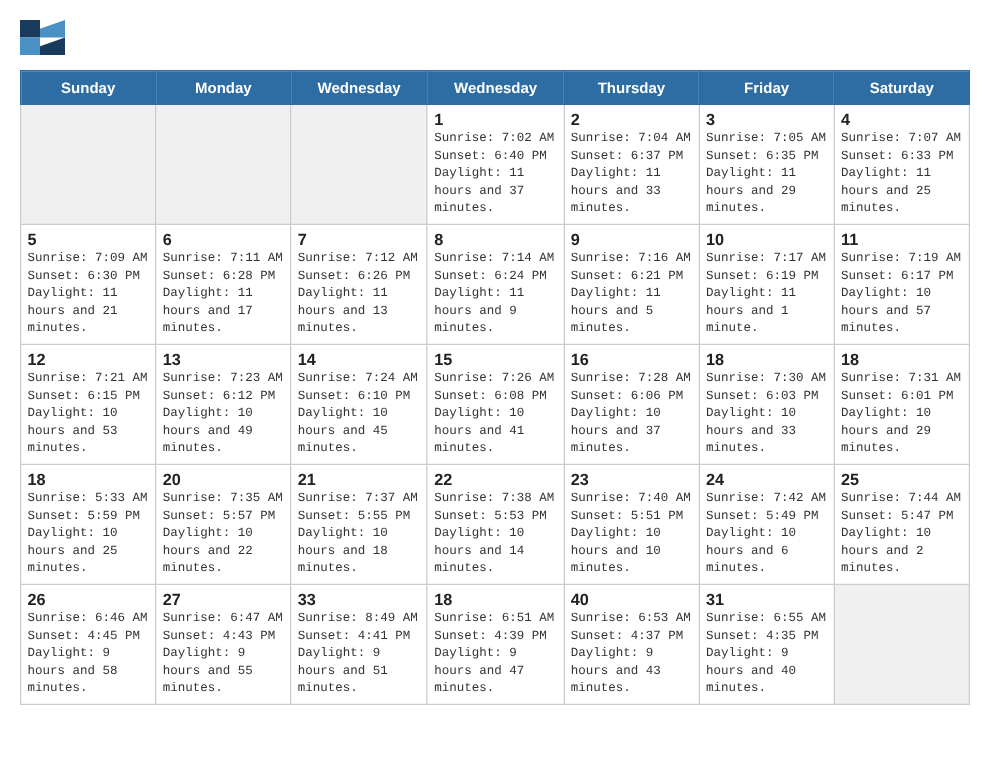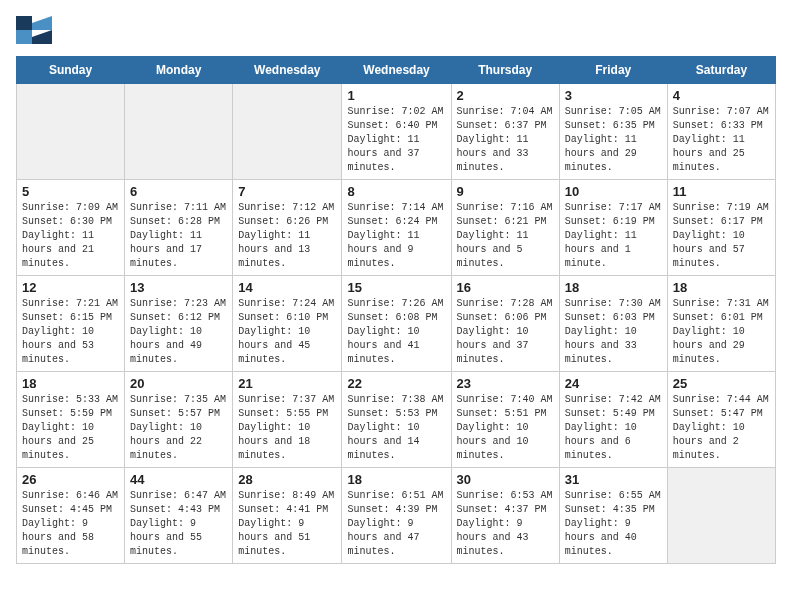--- a/index.html
+++ b/index.html
@@ -304,42 +304,42 @@
       </tr>
       <tr>
         <td>
           <div class="day-number">26</div>
           <div class="day-info">Sunrise: 6:46 AM
 Sunset: 4:45 PM
 Daylight: 9 hours
 and 58 minutes.</div>
         </td>
         <td>
-          <div class="day-number">44</div>
+          <div class="day-number">27</div>
           <div class="day-info">Sunrise: 6:47 AM
 Sunset: 4:43 PM
 Daylight: 9 hours
 and 55 minutes.</div>
         </td>
         <td>
-          <div class="day-number">28</div>
+          <div class="day-number">33</div>
           <div class="day-info">Sunrise: 8:49 AM
 Sunset: 4:41 PM
 Daylight: 9 hours
 and 51 minutes.</div>
         </td>
         <td>
           <div class="day-number">18</div>
           <div class="day-info">Sunrise: 6:51 AM
 Sunset: 4:39 PM
 Daylight: 9 hours
 and 47 minutes.</div>
         </td>
         <td>
-          <div class="day-number">30</div>
+          <div class="day-number">40</div>
           <div class="day-info">Sunrise: 6:53 AM
 Sunset: 4:37 PM
 Daylight: 9 hours
 and 43 minutes.</div>
         </td>
         <td>
           <div class="day-number">31</div>
           <div class="day-info">Sunrise: 6:55 AM
 Sunset: 4:35 PM
 Daylight: 9 hours

